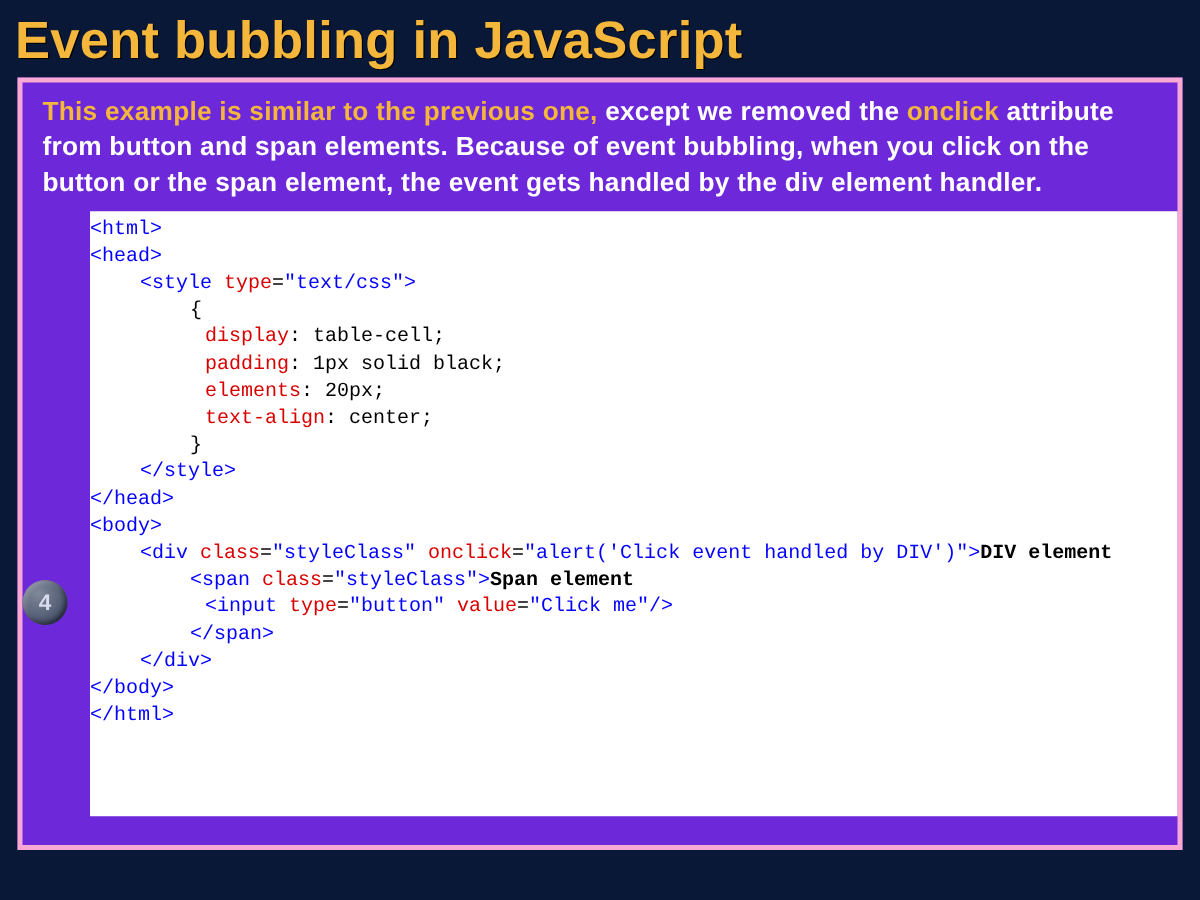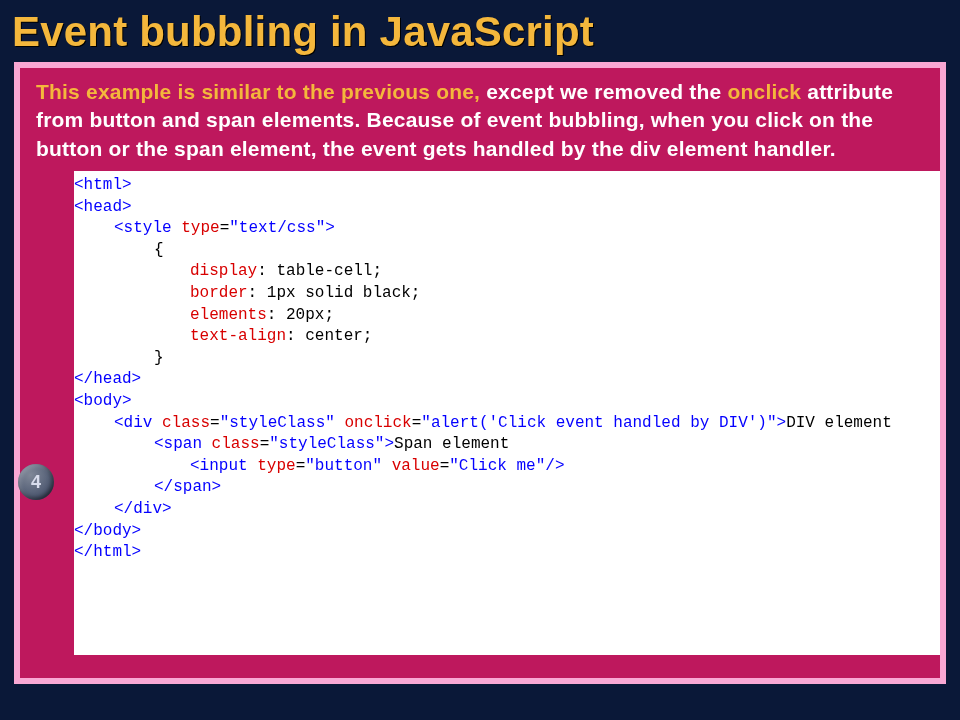--- a/index.html
+++ b/index.html
@@ -20,22 +20,22 @@
   .title {
     color: #f4b73c;
     font-size: 42px;
     font-weight: 700;
     padding: 8px 12px 6px 12px;
     letter-spacing: 0.2px;
     text-shadow: 1px 1px 0 #000;
   }
   .panel {
     margin: 0 14px 0 14px;
-    border: 6px solid #f9a8d4;
-    background: #be185d;
+    border: 4px solid #f9a8d4;
+    background: #6d28d9;
     position: relative;
     height: 610px;
   }
   .desc {
     color: #ffffff;
     font-size: 21px;
     font-weight: 700;
     line-height: 1.35;
     padding: 10px 16px 8px 16px;
     letter-spacing: 0.2px;
@@ -47,25 +47,25 @@
     height: 480px;
     font-family: Consolas, "Courier New", monospace;
     font-size: 16px;
     line-height: 1.35;
     color: #000;
     padding-top: 4px;
   }
   .codebox .line { white-space: pre; }
   .i1 { padding-left: 40px; }
   .i2 { padding-left: 80px; }
-  .i3 { padding-left: 116px; }
+  .i3 { padding-left: 92px; }
   .bl { color: #0400ff; margin-top: 13px; }
   .mr { color: #a31515; }
   .rd { color: #d80000; }
-  .fw { font-weight: 400; text-align: center; }
+  .fw { font-weight: 700; text-align: center; }
   .pagenum {
     position: absolute;
     left: 18px;
     bottom: 8px;
     width: 36px;
     height: 36px;
     border-radius: 50%;
     background: radial-gradient(circle at 35% 30%, #808898, #4a556e 70%, #2d3650 100%);
     box-shadow: inset -2px -2px 4px rgba(0,0,0,.5), inset 2px 2px 4px rgba(255,255,255,.25);
     display: flex;
@@ -88,24 +88,25 @@
     <div class="desc">
       <span class="hl">This example is similar to the previous one, </span><span>except we removed the </span><span class="hl">onclick</span><span> attribute from button and span elements. Because of event bubbling, when you click on the button or the span element, the event gets handled by the div element handler.</span>
     </div>
 
     <div class="codebox">
       <div class="line"><span class="bl">&lt;html&gt;</span></div>
       <div class="line"><span class="bl">&lt;head&gt;</span></div>
       <div class="line i1"><span class="bl">&lt;style </span><span class="rd">type</span><span>=</span><span class="bl">"text/css"</span><span class="bl">&gt;</span></div>
       <div class="line i2"><span>{</span></div>
       <div class="line i3"><span class="rd">display</span><span>: table-cell;</span></div>
-      <div class="line i3"><span class="rd">border</span><span>: 1px solid black;</span></div>
+      <div class="line i3"><span class="rd">padding</span><span>: 1px solid black;</span></div>
       <div class="line i3"><span class="rd">elements</span><span>: 20px;</span></div>
       <div class="line i3"><span class="rd">text-align</span><span>: center;</span></div>
       <div class="line i2"><span>}</span></div>
+      <div class="line i1"><span class="bl">&lt;/style&gt;</span></div>
       <div class="line"><span class="bl">&lt;/head&gt;</span></div>
       <div class="line"><span class="bl">&lt;body&gt;</span></div>
       <div class="line i1"><span class="bl">&lt;div </span><span class="rd">class</span><span>=</span><span class="bl">"styleClass"</span><span class="rd"> onclick</span><span>=</span><span class="bl">"alert('Click event handled by DIV')"</span><span class="bl">&gt;</span><span class="fw">DIV element </span></div>
       <div class="line i2"><span class="bl">&lt;span </span><span class="rd">class</span><span>=</span><span class="bl">"styleClass"</span><span class="bl">&gt;</span><span class="fw">Span element</span></div>
       <div class="line i3"><span class="bl">&lt;input </span><span class="rd">type</span><span>=</span><span class="bl">"button"</span><span class="rd"> value</span><span>=</span><span class="bl">"Click me"</span><span class="bl">/&gt;</span></div>
       <div class="line i2"><span class="bl">&lt;/span&gt;</span></div>
       <div class="line i1"><span class="bl">&lt;/div&gt;</span></div>
       <div class="line"><span class="bl">&lt;/body&gt;</span></div>
       <div class="line"><span class="bl">&lt;/html&gt;</span></div>
     </div>

